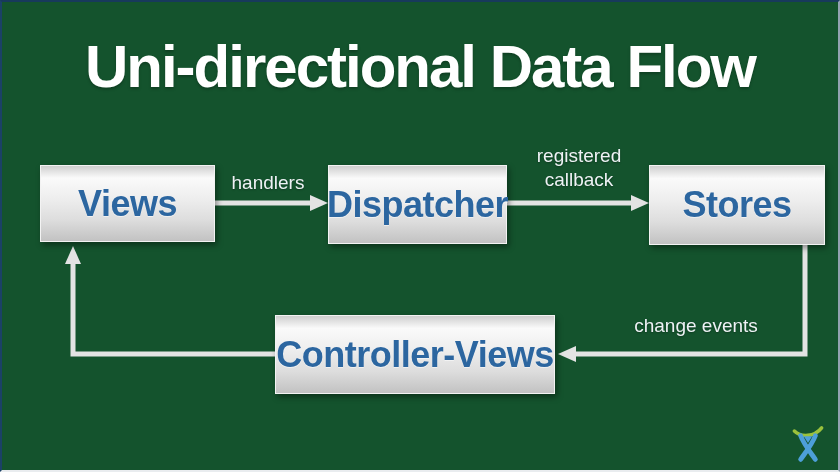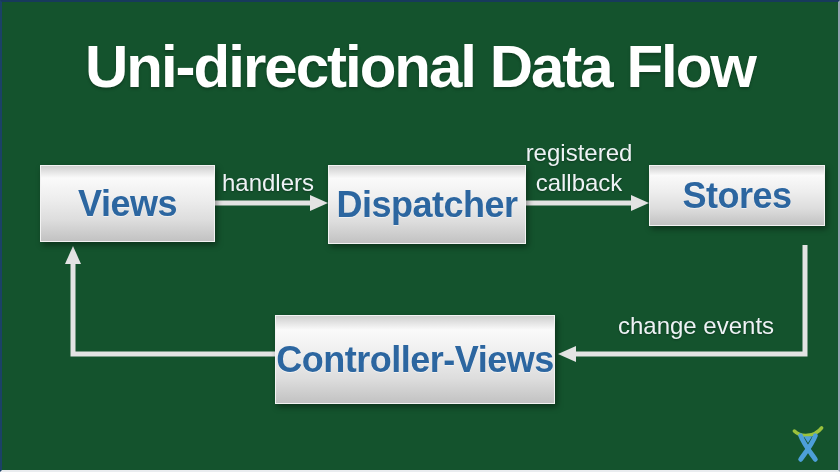--- a/index.html
+++ b/index.html
@@ -38,35 +38,35 @@
     border: 1px solid #f3f3f3;
     box-shadow: 2px 3px 6px rgba(0,0,0,0.40);
     color: #2c66a0;
     font-weight: bold;
     font-size: 36px;
     letter-spacing: -0.5px;
     text-shadow: 0 1px 0 rgba(255,255,255,0.5);
     box-sizing: border-box;
   }
   #node-views            { left: 38px;  top: 163px; width: 175px; height: 77px; }
-  #node-dispatcher       { left: 326px; top: 163px; width: 198px; height: 79px; }
-  #node-stores           { left: 647px; top: 163px; width: 176px; height: 61px; }
-  #node-controller-views { left: 273px; top: 313px; width: 280px; height: 89px; }
+  #node-dispatcher       { left: 326px; top: 163px; width: 179px; height: 79px; }
+  #node-stores           { left: 647px; top: 163px; width: 176px; height: 80px; }
+  #node-controller-views { left: 273px; top: 313px; width: 280px; height: 79px; }
 
   .connectors {
     position: absolute;
     left: 0; top: 0;
     width: 840px; height: 472px;
     pointer-events: none;
   }
   .edge-label {
     position: absolute;
     transform: translate(-50%, -50%);
     color: #eef2f5;
-    font-size: 24px;
+    font-size: 19px;
     text-align: center;
     line-height: 1.25;
     white-space: nowrap;
     text-shadow: 0 1px 2px rgba(0,0,0,0.3);
   }
   #label-actions             { left: 266px; top: 181px; }
   #label-registered-callback { left: 577px; top: 166px; white-space: normal; width: 130px; }
   #label-change-events       { left: 694px; top: 324px; }
   #label-event-handlers      { left: 161px; top: 324px; }
 

